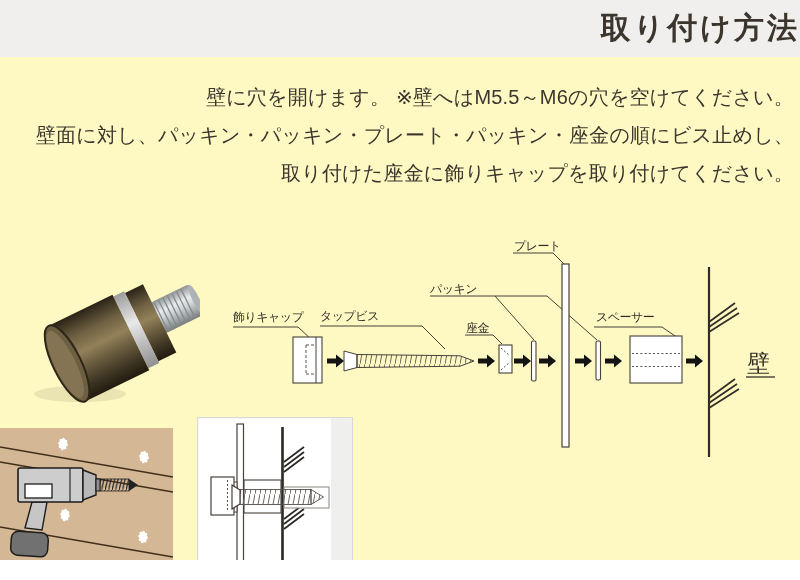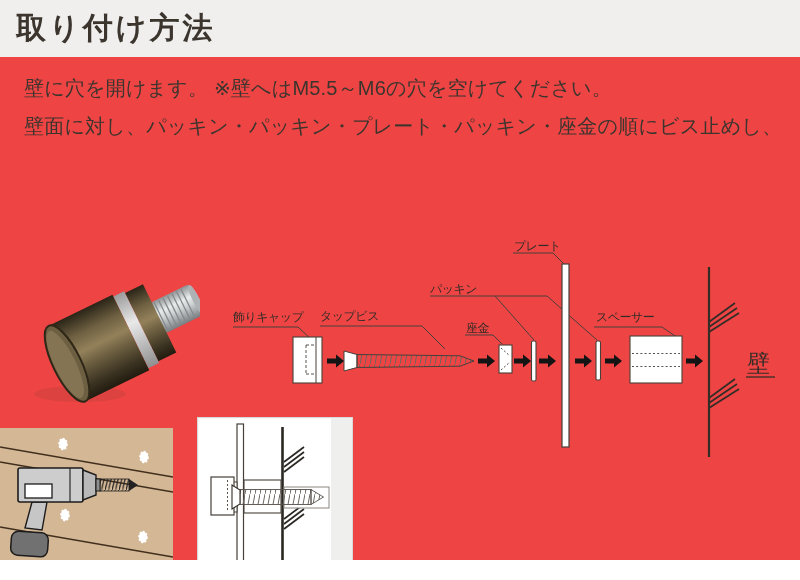--- a/index.html
+++ b/index.html
@@ -1,38 +1,39 @@
 <!DOCTYPE html>
 <html><head>
 <meta charset="utf-8">
 <style>
   html,body{margin:0;padding:0;background:#ffffff;}
-  .page{position:relative;width:800px;height:560px;background:#ef4444;overflow:hidden;
-        font-family:"Liberation Sans","DejaVu Sans",sans-serif;color:#3b352e;}
+  .page{position:relative;width:800px;height:560px;background:#fef9c3;overflow:hidden;
+        font-family:"Liberation Sans","DejaVu Sans",sans-serif;color:#3b352e;text-align:right;}
   .header{position:absolute;left:0;top:0;width:800px;height:57px;background:#f0efed;}
   .header h1{margin:0;padding:12px 0 0 16px;font-size:30px;line-height:32px;font-weight:600;
              letter-spacing:3px;color:#3b352e;}
-  .instructions{position:absolute;left:24px;top:69px;width:770px;font-size:20px;
+  .instructions{position:absolute;left:24px;top:78px;width:770px;font-size:20px;
                 line-height:38px;letter-spacing:0.2px;color:#3b352e;}
   .instructions div{white-space:nowrap;}
   svg text{font-family:"Liberation Sans","DejaVu Sans",sans-serif;fill:#332d27;}
   .lay{position:absolute;}
 </style>
 </head>
 <body>
 
 <div class="page">
 
   <div class="header">
     <h1>取り付け方法</h1>
   </div>
 
   <div class="instructions">
     <div>壁に穴を開けます。 ※壁へはM5.5～M6の穴を空けてください。</div>
     <div>壁面に対し、パッキン・パッキン・プレート・パッキン・座金の順にビス止めし、</div>
+    <div>取り付けた座金に飾りキャップを取り付けてください。</div>
   </div>
 
   <svg class="lay" style="left:18px;top:246px" width="182" height="168" viewBox="0 0 182 168">
     <defs>
       <linearGradient id="bronzeG" x1="0" y1="0" x2="0" y2="1">
         <stop offset="0" stop-color="#2a2417"></stop>
           <stop offset="0.25" stop-color="#6f6142"></stop>
         <stop offset="0.45" stop-color="#93815a"></stop>
           <stop offset="0.6" stop-color="#6f6142"></stop>
         <stop offset="0.85" stop-color="#3a3221"></stop>

